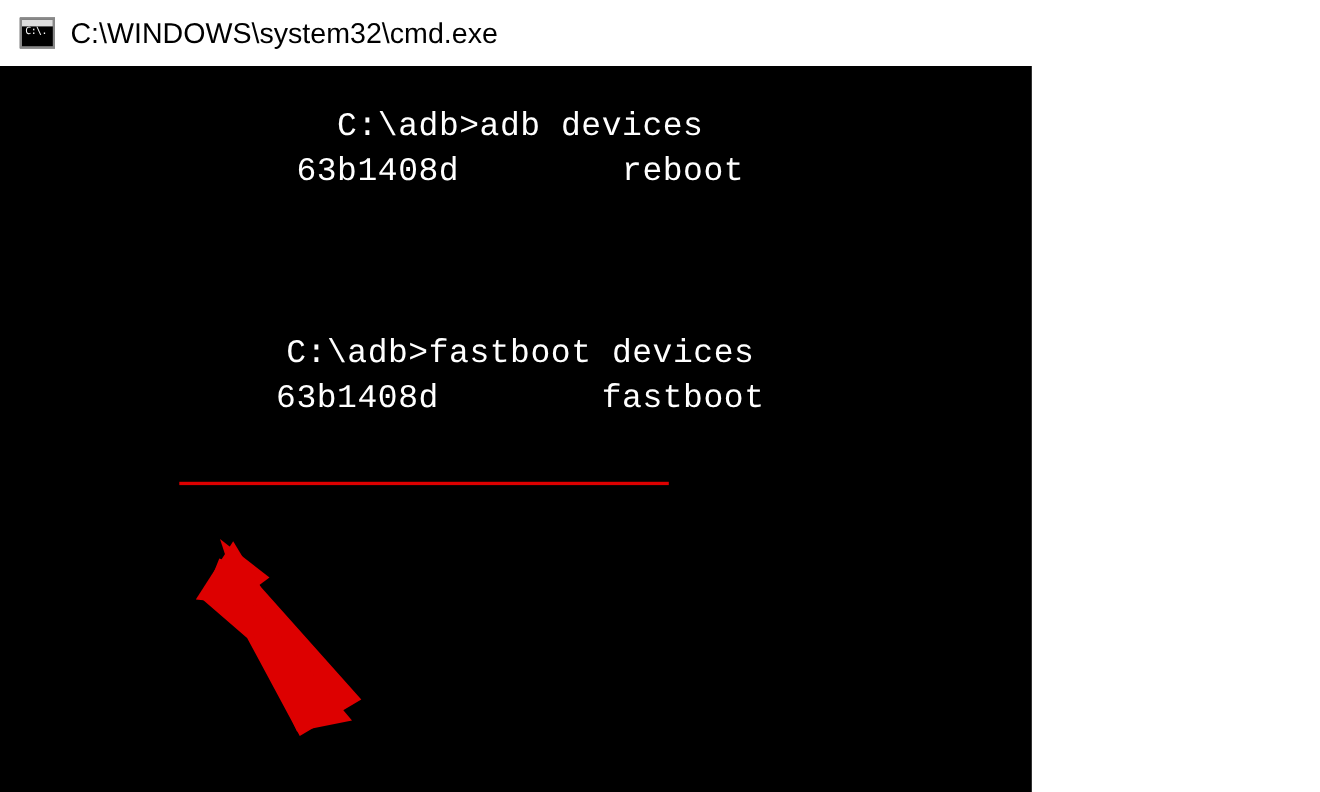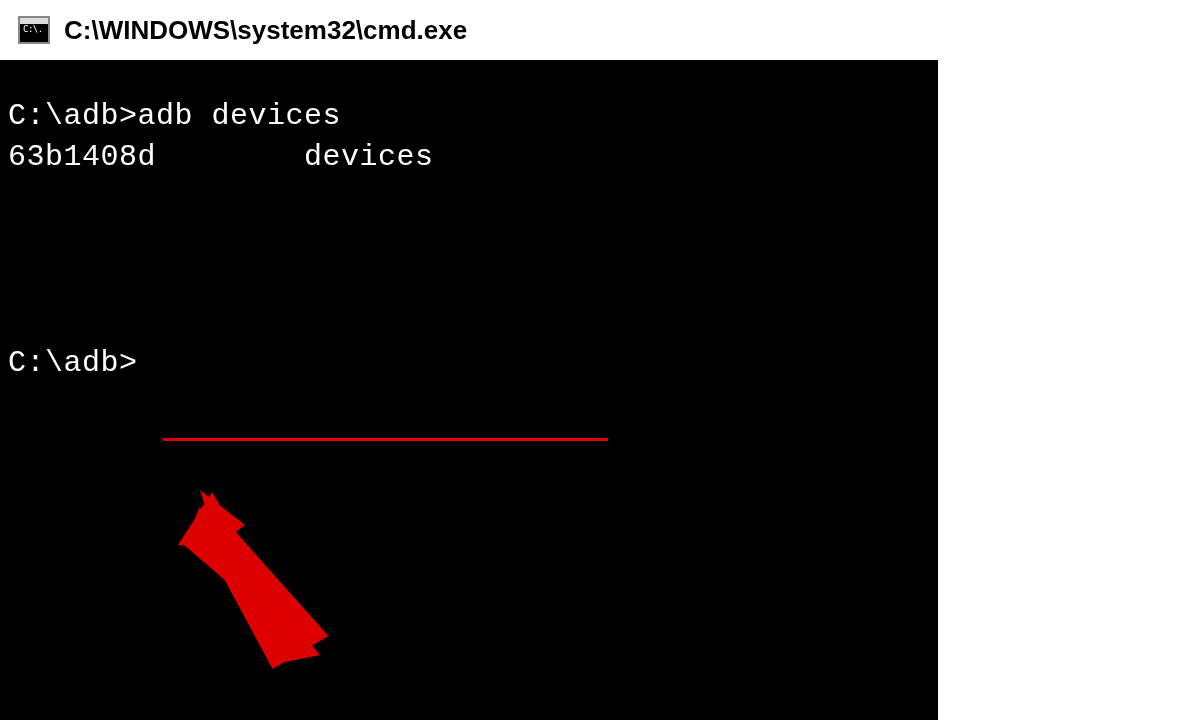--- a/index.html
+++ b/index.html
@@ -45,37 +45,38 @@
       top: 6px;
       left: 3px;
       color: #ffffff;
       font-size: 9px;
       font-family: Consolas, monospace;
       letter-spacing: -0.5px;
     }
     .title-text {
       font-size: 26px;
       color: #000000;
-      font-weight: 700;
+      font-weight: 400;
       text-align: center;
     }
     .terminal {
       width: 938px;
       height: 660px;
       background: #000000;
       color: #ffffff;
       font-family: Consolas, "Courier New", monospace;
       font-size: 30px;
       line-height: 1.38;
       padding: 36px 0 0 8px;
       letter-spacing: 0.5px;
       position: relative;
     }
     .terminal-line {
       white-space: pre;
+      text-align: center;
     }
     .blank-line {
       height: 41px;
     }
     .underline-red {
       position: absolute;
       height: 3px;
       background: #dd0000;
       top: 378px;
       left: 163px;
@@ -95,26 +96,27 @@
 
 <div class="titlebar">
   <span class="cmd-icon">
     <span class="cmd-icon-text">C:\.</span>
   </span>
   <span class="title-text">C:\WINDOWS\system32\cmd.exe</span>
 </div>
 
 <div class="terminal">
   <div class="terminal-line">C:\adb&gt;adb devices</div>
-  <div class="terminal-line">63b1408d        devices</div>
+  <div class="terminal-line">63b1408d        reboot</div>
   <div class="blank-line"></div>
   <div class="blank-line"></div>
   <div class="blank-line"></div>
+  <div class="terminal-line">C:\adb&gt;fastboot devices</div>
+  <div class="terminal-line">63b1408d        fastboot</div>
   <div class="blank-line"></div>
-  <div class="terminal-line">C:\adb&gt;</div>
 
   <div class="underline-red"></div>
 
   <svg class="arrow-svg" viewBox="0 0 180 180">
     <polygon points="40,10 60,20 150,155 90,180 55,85 20,45" fill="#dd0000" transform="rotate(-8 90 90)"></polygon>
     <polygon points="30,0 75,35 48,55" fill="#dd0000"></polygon>
     <path d="M 45 8 L 35 50 L 70 70 L 150 165 L 100 175 L 55 75 L 25 45 Z" fill="#dd0000"></path>
     <polygon points="42,2 8,55 78,62" fill="#dd0000"></polygon>
   </svg>
 </div>

